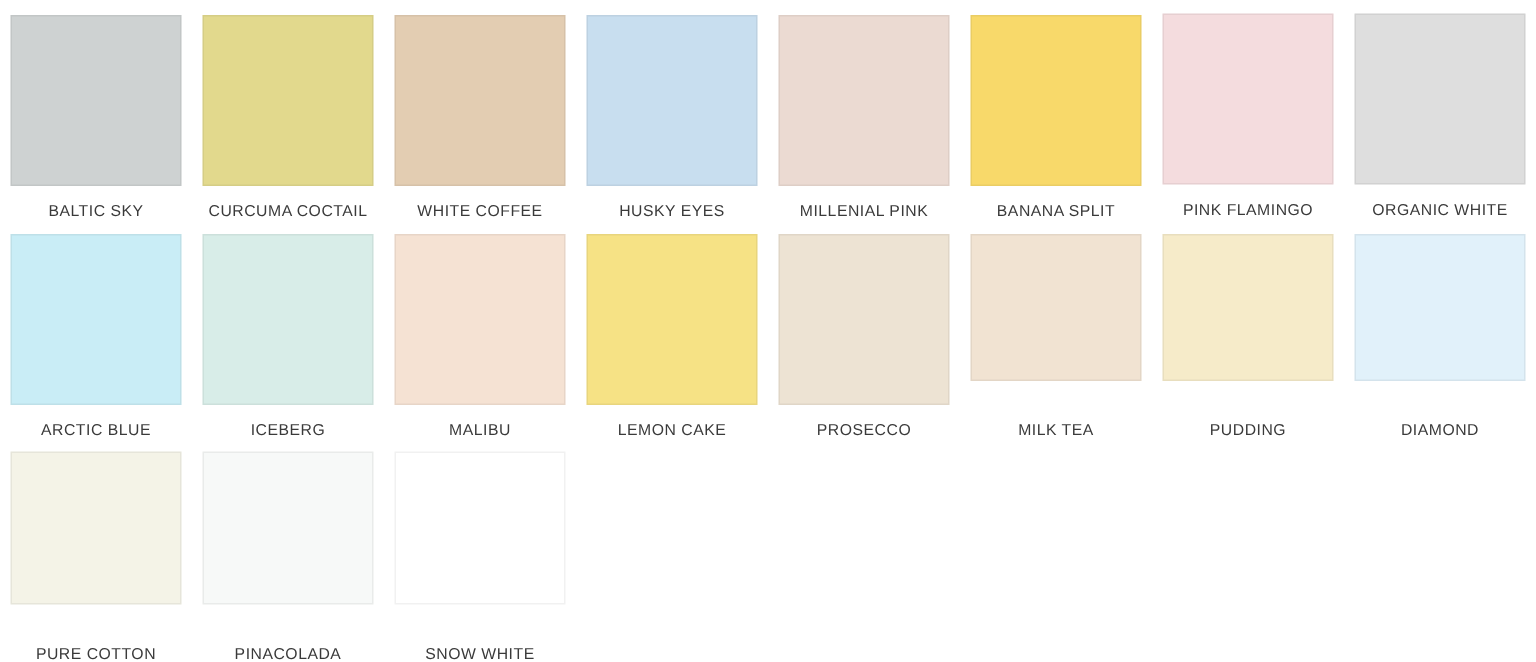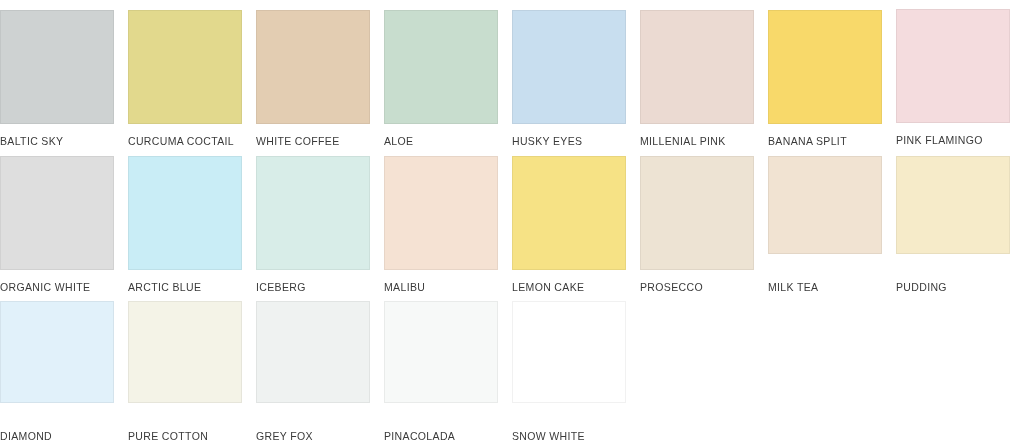--- a/index.html
+++ b/index.html
@@ -19,21 +19,21 @@
     grid-template-columns: repeat(8, 128px);
     grid-template-rows: 147px 145px 149px;
     width: 1024px;
     height: 441px;
     box-sizing: border-box;
   }
   .swatch-cell {
     position: relative;
     display: flex;
     flex-direction: column;
-    align-items: flex-start;
+    align-items: center;
     box-sizing: border-box;
   }
   .swatch-chip {
     width: 114px;
     height: 114px;
     margin-top: 10px;
     box-sizing: border-box;
     border: 1px solid rgba(0, 0, 0, 0.055);
   }
   .row-2 .swatch-chip { margin-top: 9px; }
@@ -58,24 +58,20 @@
       <div class="swatch-chip" style="background-color: rgb(206, 210, 210);"></div>
       <div class="swatch-label">BALTIC SKY</div>
     </div>
     <div class="swatch-cell row-1">
       <div class="swatch-chip" style="background-color: rgb(226, 217, 141);"></div>
       <div class="swatch-label">CURCUMA COCTAIL</div>
     </div>
     <div class="swatch-cell row-1">
       <div class="swatch-chip" style="background-color: rgb(227, 205, 178);"></div>
       <div class="swatch-label">WHITE COFFEE</div>
-    </div>
-    <div class="swatch-cell row-1">
-      <div class="swatch-chip" style="background-color: rgb(200, 221, 206);"></div>
-      <div class="swatch-label">ALOE</div>
     </div>
     <div class="swatch-cell row-1">
       <div class="swatch-chip" style="background-color: rgb(200, 222, 239);"></div>
       <div class="swatch-label">HUSKY EYES</div>
     </div>
     <div class="swatch-cell row-1">
       <div class="swatch-chip" style="background-color: rgb(235, 218, 210);"></div>
       <div class="swatch-label">MILLENIAL PINK</div>
     </div>
     <div class="swatch-cell row-1">
@@ -120,24 +116,20 @@
     </div>
     <div class="swatch-cell row-3">
       <div class="swatch-chip" style="background-color: rgb(225, 241, 250);"></div>
       <div class="swatch-label">DIAMOND</div>
     </div>
     <div class="swatch-cell row-3">
       <div class="swatch-chip" style="background-color: rgb(244, 243, 231);"></div>
       <div class="swatch-label">PURE COTTON</div>
     </div>
     <div class="swatch-cell row-3">
-      <div class="swatch-chip" style="background-color: rgb(239, 242, 241);"></div>
-      <div class="swatch-label">GREY FOX</div>
-    </div>
-    <div class="swatch-cell row-3">
       <div class="swatch-chip" style="background-color: rgb(247, 249, 248);"></div>
       <div class="swatch-label">PINACOLADA</div>
     </div>
     <div class="swatch-cell row-3">
       <div class="swatch-chip" style="background-color: rgb(255, 255, 255);"></div>
       <div class="swatch-label">SNOW WHITE</div>
     </div>
   </div>
 
 </body></html>

